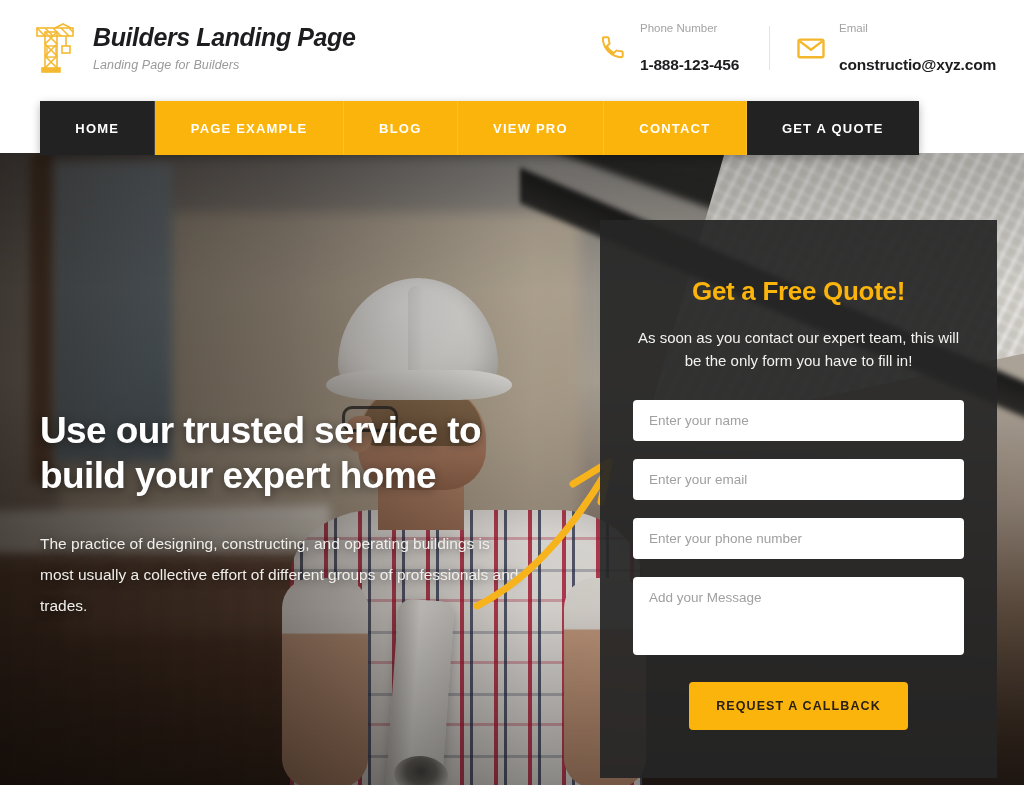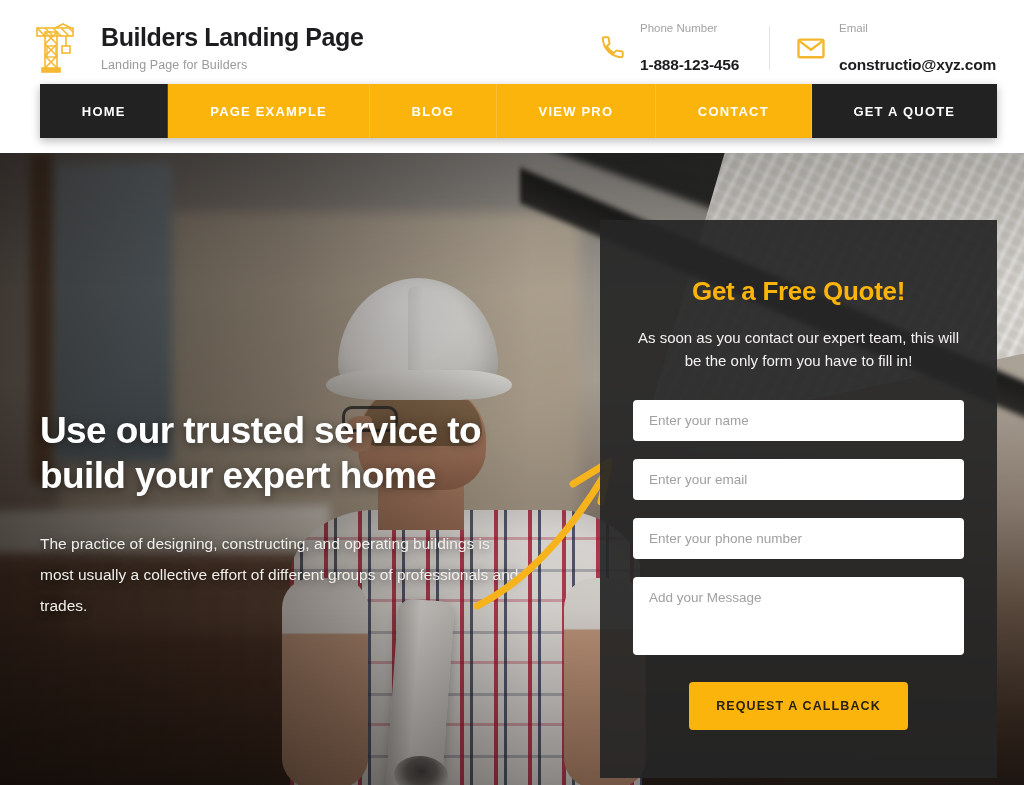--- a/index.html
+++ b/index.html
@@ -6,34 +6,34 @@
   html,body { width:1024px; height:785px; overflow:hidden; background:#fff; }
   body { font-family:"Liberation Sans", sans-serif; -webkit-font-smoothing:antialiased; }
 
   .page { position:relative; width:1024px; height:785px; overflow:hidden; }
 
   
   .topbar { position:absolute; left:0; top:0; width:1024px; height:96px; background:#ffffff;
             display:flex; align-items:center; }
   .brand { display:flex; align-items:center; padding-left:33px; }
   .brand-logo { width:44px; height:52px; flex:0 0 44px; }
-  .brand-text { margin-left:24px; }
+  .brand-text { margin-left:16px;font-style:italic; }
   .brand-title { font-size:25px; font-weight:bold; color:#1d1d1f; letter-spacing:-0.4px; line-height:1.1; }
   .brand-sub { font-size:12.5px; color:#9a9a9a; margin-top:6px; letter-spacing:0.1px; }
 
   .contacts { margin-left:auto; display:flex; align-items:center; padding-right:28px; }
   .contact-item { display:flex; align-items:center; }
   .contact-icon { width:30px; height:30px; flex:0 0 30px; display:flex; align-items:center; justify-content:center; }
   .contact-meta { margin-left:13px; }
   .contact-label { font-size:11.5px; color:#a3a3a3; line-height:1.2; }
   .contact-value { font-size:15.5px; font-weight:bold; color:#1d1d1f; margin-top:20px; letter-spacing:-0.2px; }
   .contact-div { width:1px; height:44px; background:#e3e3e3; margin:0 26px 0 30px; }
 
   
-  .nav { position:absolute; left:40px; top:84px; width:957px; height:54px; display:flex;
+  .nav { position:absolute; left:40px; top:101px; width:879px; height:54px; display:flex;
          box-shadow:0 3px 9px rgba(0,0,0,0.28); z-index:6; }
   .nav-item { flex:1 1 auto; background:#FBB40B; color:#ffffff; font-size:13px; font-weight:bold;
               letter-spacing:1.2px; display:flex; align-items:center; justify-content:center;
               border-right:1px solid rgba(255,255,255,0.16); white-space:nowrap; }
   .nav-item:last-child { border-right:none; }
   .nav-item.dark { background:#222222; color:#ffffff; }
 
   
   .hero { position:absolute; left:0; top:153px; width:1024px; height:632px; overflow:hidden;
           background:#4a443e; }

